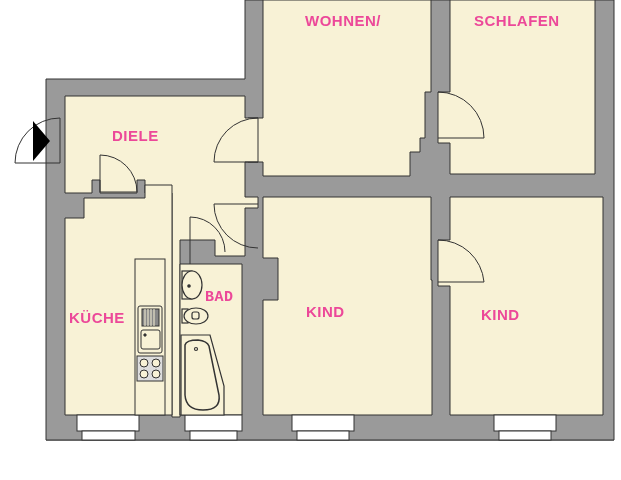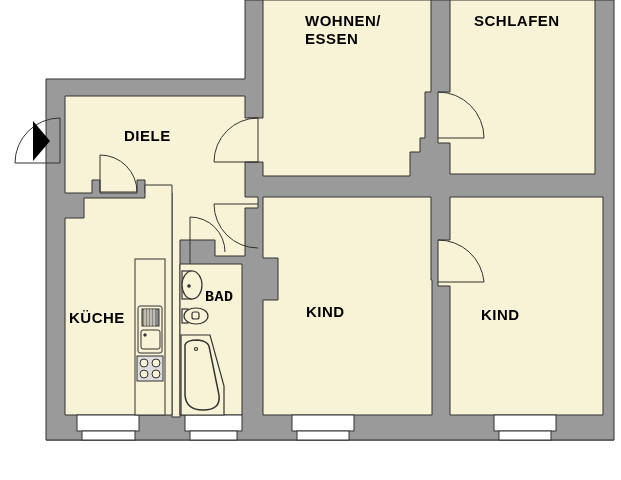--- a/index.html
+++ b/index.html
@@ -1,18 +1,18 @@
 <!DOCTYPE html>
 <html><head>
 <meta charset="utf-8">
 <style>
   html, body { margin:0; padding:0; background:#ffffff; }
   body { width:621px; height:480px; overflow:hidden; position:relative; font-family:"Liberation Sans", sans-serif; }
   #plan { position:absolute; left:0; top:0; width:621px; height:480px; }
-  .label { position:absolute; font-family:"Liberation Sans", sans-serif; font-weight:bold; font-size:15px; color:#000000; letter-spacing:0.5px; line-height:18px; white-space:nowrap; }
+  .label { position:absolute; font-family:"Liberation Sans", sans-serif; font-weight:bold; font-size:15px; color:#ec4899; letter-spacing:0.5px; line-height:18px; white-space:nowrap; }
 </style>
 </head>
 <body>
 
 <svg id="plan" viewBox="0 0 621 480" xmlns="http://www.w3.org/2000/svg">
 
   <g stroke="#333" stroke-width="1" fill="#9a9a9a">
     <path d="M245,0 L263,0 L263,0 L431,0 L450,0 L604,0 L604,0 L614,0 L614,440 L46,440 L46,79 L245,79 Z"></path>
   </g>
 
@@ -103,20 +103,19 @@
       <path d="M185,345 Q186,340 198,340 Q207,341 209,346 L219,395 Q221,410 203,410 Q186,410 185,395 Z" stroke-width="1.5"></path>
       <circle cx="196" cy="349" r="1.5"></circle>
     </g>
   </g>
 
   <rect x="46" y="440" width="568" height="0.5" fill="#333"></rect>
 </svg>
 
 <div class="label" style="left:305px; top:12px;">
   <div>WOHNEN/</div>
-  <div>ESSEN</div>
 </div>
 <div class="label" style="left:474px; top:12px;">SCHLAFEN</div>
-<div class="label" style="left:124px; top:127px;">DIELE</div>
+<div class="label" style="left:112px; top:127px;">DIELE</div>
 <div class="label" style="left:69px; top:289px;margin-top:20px;">KÜCHE</div>
 <div class="label" style="left:205px; top:289px;font-family:Liberation Mono, monospace;">BAD</div>
 <div class="label" style="left:306px; top:303px;">KIND</div>
 <div class="label" style="left:481px; top:306px;">KIND</div>
 
 </body></html>

